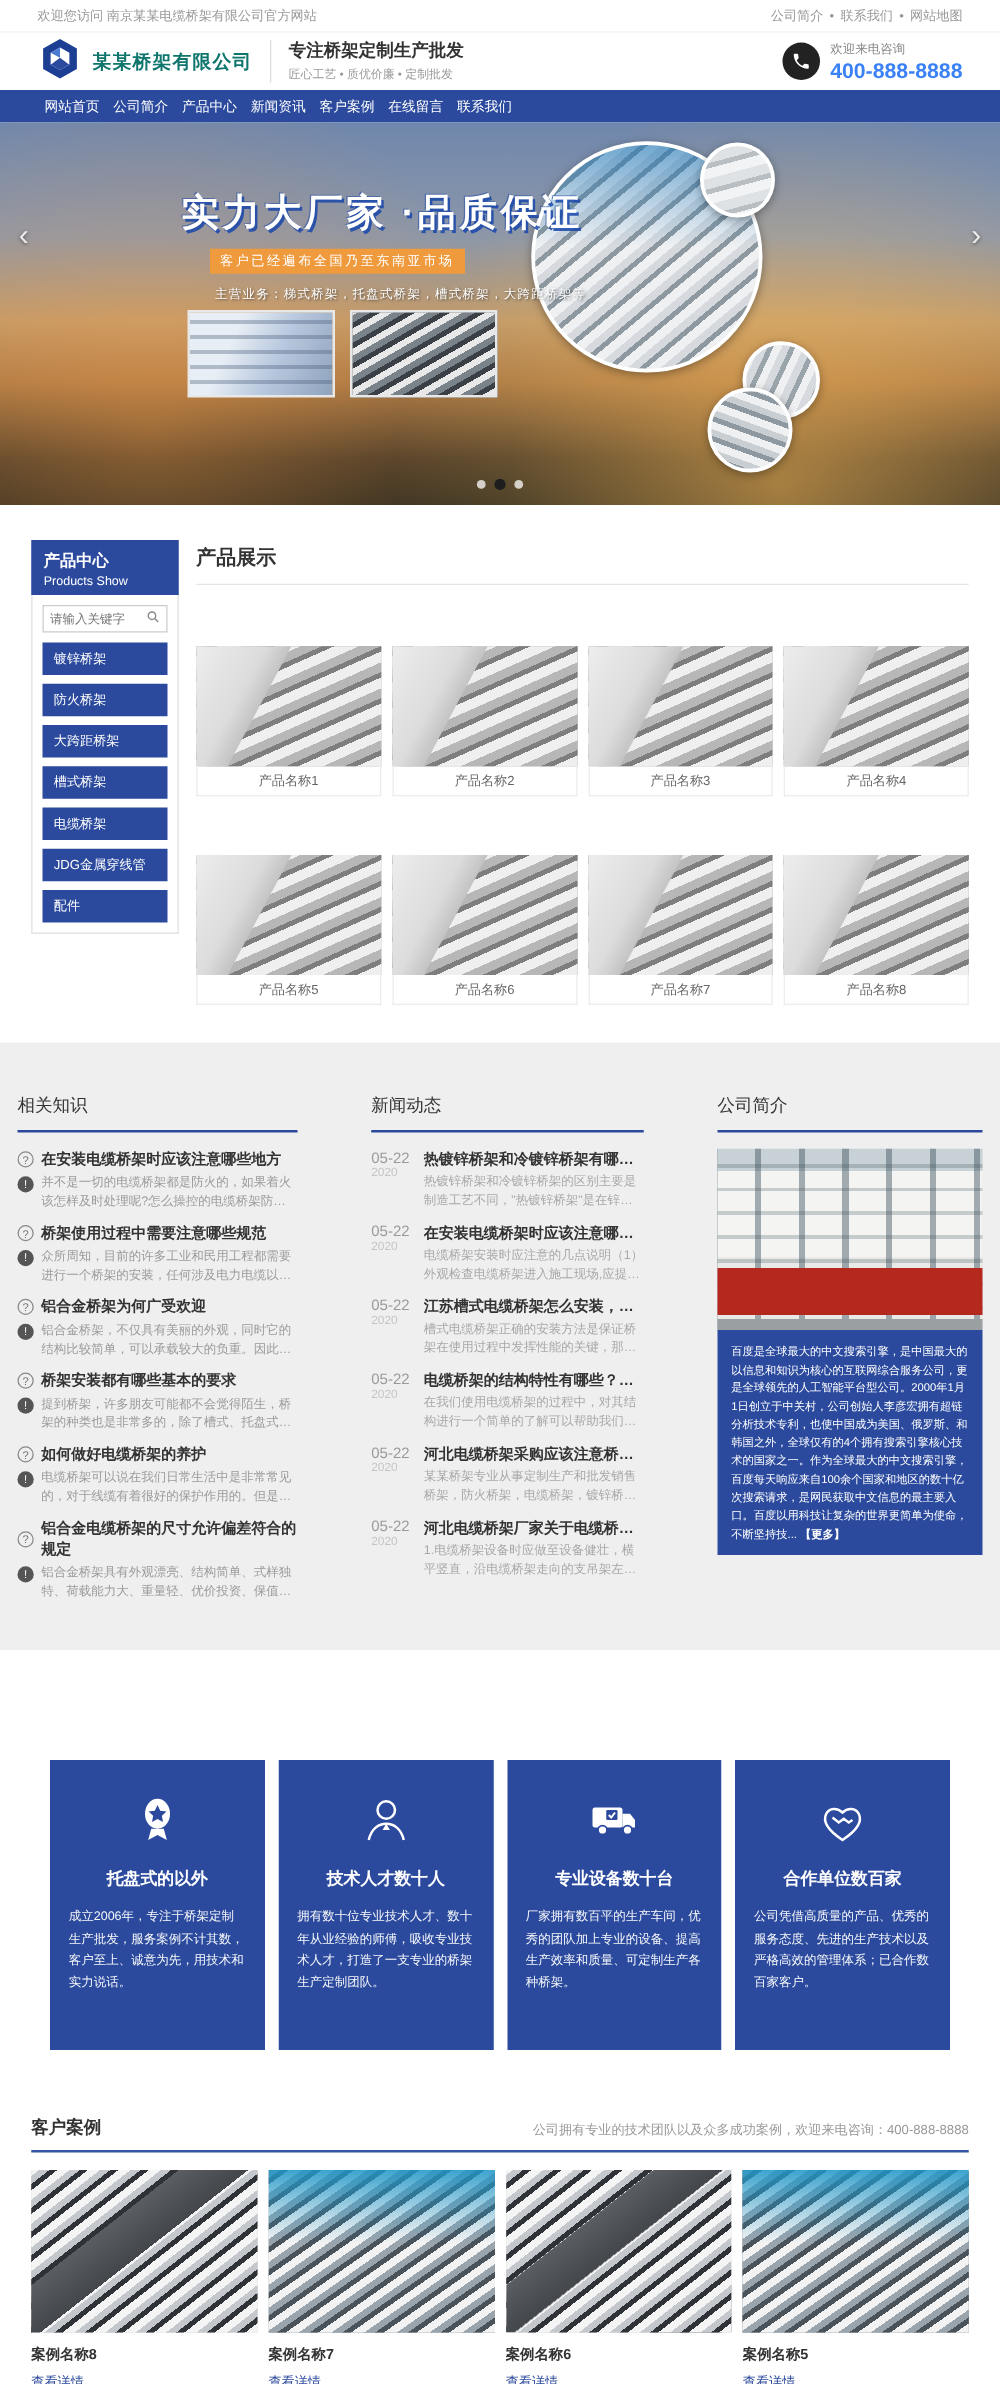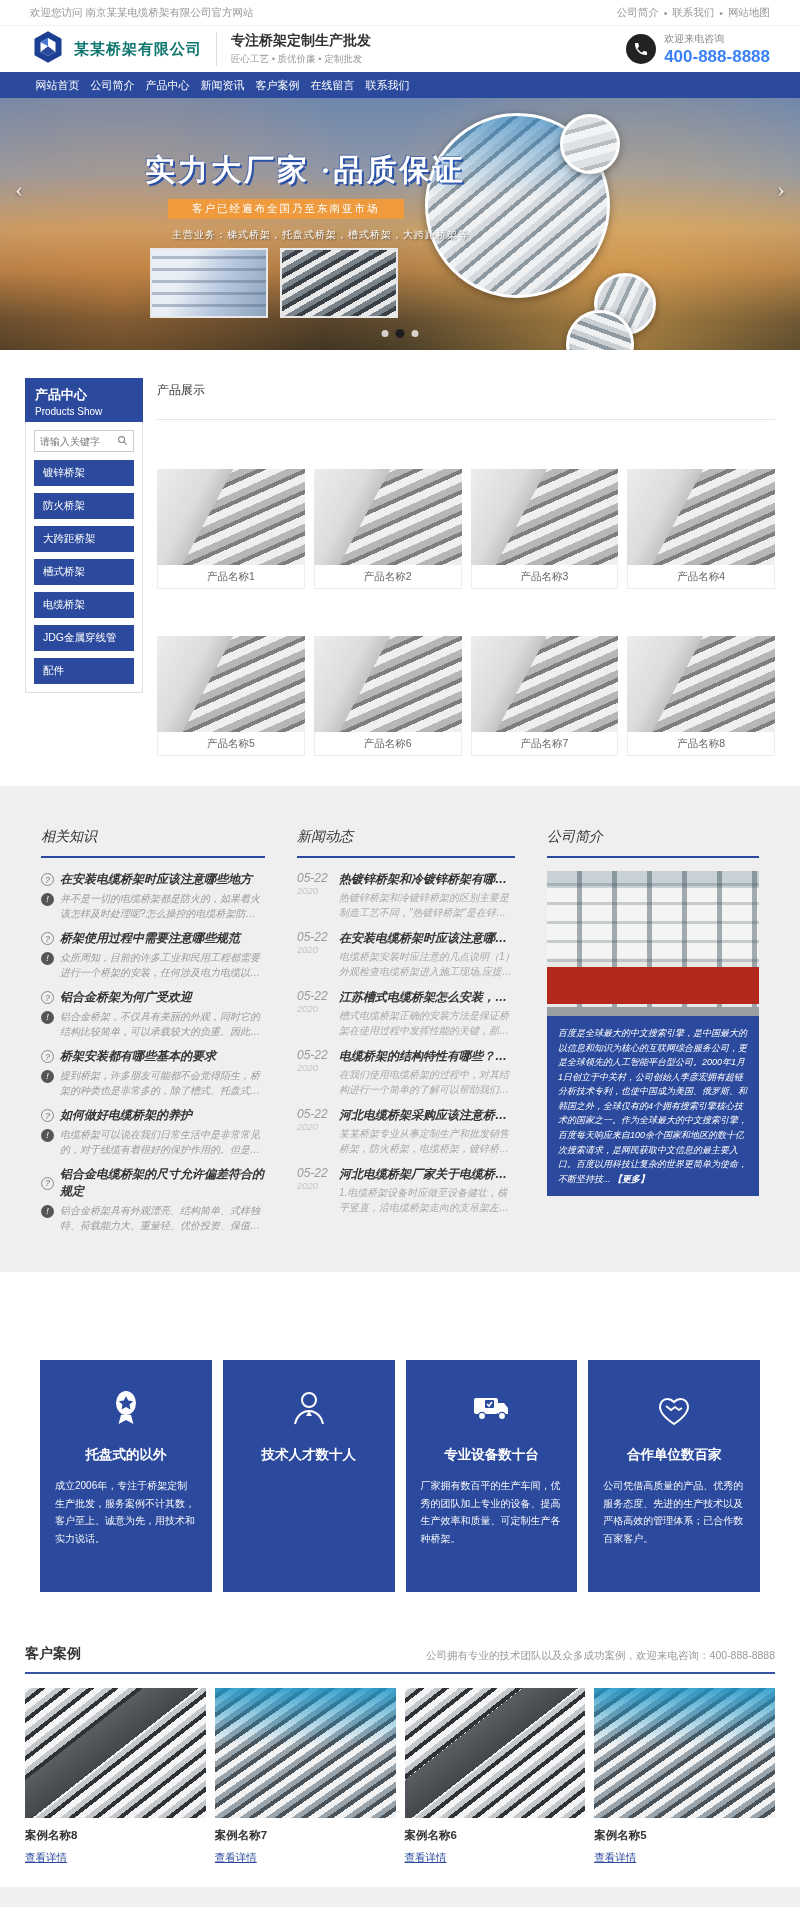--- a/index.html
+++ b/index.html
@@ -26,31 +26,30 @@
                      display:flex; align-items:center; justify-content:center; }
   .phone-label { font-size:10px; color:#888; }
   .phone-number { font-size:17px; font-weight:bold; color:#3b82f6; margin-top:1px; }
 
   
   .nav { height:26px; background:#2b4a9e; display:flex; padding-left:30px; }
   .nav-item { width:55px; color:#fff; font-size:11px; display:flex; align-items:center;
               justify-content:center; cursor:pointer; }
 
   
-  .banner { position:relative; height:252px; overflow:hidden;
+  .banner { position:relative; height:306px; overflow:hidden;
     background-image:
       radial-gradient(circle at 78% 95%, rgba(255,190,90,.55), rgba(0,0,0,0) 45%),
       radial-gradient(circle at 15% 80%, rgba(255,160,70,.35), rgba(0,0,0,0) 40%),
       linear-gradient(180deg,#6f87ad 0%,#8d97a8 30%,#c09a6a 52%,#a87845 68%,#473a28 88%,#2e2b20 100%);
-    font-family: Liberation Serif, serif;
   }
   .banner-title { position:absolute; left:145px; top:52px; font-size:30px; font-weight:bold; color:#fff;
       letter-spacing:3px; text-shadow:2px 2px 0 rgba(25,70,170,.85), -1px -1px 0 rgba(25,70,170,.5); }
   .banner-badge { position:absolute; left:168px; top:101px; background:#ee9a3d; color:#fff;
-      font-size:10.5px; padding:3px 24px; letter-spacing:2px; }
+      font-size:10.5px; padding:3px 8px; letter-spacing:2px; }
   .banner-sub { position:absolute; left:172px; top:130px; color:#fff; font-size:10px; letter-spacing:1px;
       text-shadow:1px 1px 2px rgba(0,0,0,.55); }
   .banner-photo { position:absolute; top:150px; width:118px; height:70px; border:2px solid #e8e8e8; }
   .photo-1 { left:150px;
       background-image:repeating-linear-gradient(0deg, rgba(70,90,120,0) 0 9px, rgba(70,90,120,.35) 9px 12px),
       linear-gradient(115deg,#e8eef5 30%,#b8c8de 60%,#8fa3bd); }
   .photo-2 { left:280px; background-color:#4d555c;
       background-image:repeating-linear-gradient(-30deg,#e8e8e8 0 5px,#3a4046 5px 9px,#7a838a 9px 14px); }
   .banner-circle { position:absolute; border-radius:50%; border:3px solid #fff; background-color:#cfd6da;
       background-image:linear-gradient(180deg, rgba(30,120,185,.6), rgba(0,0,0,0) 45%),
@@ -78,31 +77,31 @@
   .sidebar-head .t1 { font-size:13px; font-weight:bold; }
   .sidebar-head .t2 { font-size:10px; margin-top:2px; }
   .sidebar-body { border:1px solid #e0e0e0; border-top:none; padding:8px; }
   .search-box { display:flex; align-items:center; justify-content:space-between; border:1px solid #ccc;
       height:22px; padding:0 5px; margin-bottom:8px; }
   .search-input { border:none; outline:none; width:72px; font-size:10px; color:#777; }
   .cat-btn { background:#2b4a9e; color:#fff; font-size:10.5px; height:26px; display:flex; align-items:center;
       padding-left:9px; margin-bottom:7px; cursor:pointer; }
   .cat-btn:last-child { margin-bottom:0; }
   .products-main { flex:1; margin-left:14px; margin-top:32px; }
-  .products-title { font-size:12px; font-weight:normal; color:#333; padding-bottom:20px; border-bottom:1px solid #e5e5e5; }
+  .products-title { font-size:16px; font-weight:bold; color:#333; padding-bottom:10px; border-bottom:1px solid #e5e5e5; }
   .product-grid { display:grid; grid-template-columns:repeat(4,1fr); gap:12px 9px; margin-top:14px; }
   .product-card { cursor:pointer;margin-top:35px; }
   .product-img { height:96px; background-color:#8f8f8f;
       background-image:linear-gradient(118deg,#ededed 0%,#dcdcdc 28%,#c4c4c4 38%,rgba(0,0,0,0) 38.5%),
       repeating-linear-gradient(-24deg,#efefef 0 8px,#7e7e7e 8px 12px,#b7b7b7 12px 19px); }
   .product-label { height:24px; border:1px solid #ececec; border-top:none; display:flex; align-items:center;
       justify-content:center; font-size:10.5px; color:#666; }
 
   
-  .info-section { background:#efefef; padding:42px 41px 30px; display:flex; justify-content:space-between;font-style:italic; }
+  .info-section { background:#efefef; padding:42px 14px 30px; display:flex; justify-content:space-between; }
   .col-head { font-size:14px; color:#333; padding-bottom:10px; border-bottom:2px solid #2b4a9e; margin-bottom:13px; }
   .col-knowledge { width:224px; } .col-news { width:218px; } .col-about { width:212px; }
   .k-item { margin-bottom:9px; }
   .k-q { display:flex; gap:6px; align-items:center; font-size:12px; font-weight:bold; color:#333;
       margin-bottom:4px; cursor:pointer; }
   .q-icon { width:13px; height:13px; border:1px solid #888; border-radius:50%; font-size:9px; color:#777;
       display:flex; align-items:center; justify-content:center; flex:none; font-weight:normal; }
   .k-a { display:flex; gap:6px; font-size:10px; color:#9b9b9b; line-height:1.45; }
   .a-icon { width:13px; height:13px; background:#555; border-radius:50%; color:#fff; font-size:9px;
       display:flex; align-items:center; justify-content:center; flex:none; margin-top:1px; }
@@ -457,20 +456,21 @@
       </div>
       <div class="feature-box">
         <div class="feature-icon">
           <svg width="44" height="44" viewBox="0 0 44 44" fill="none" stroke="#fff" stroke-width="2">
             <circle cx="22" cy="14" r="7"></circle>
             <path d="M8 38c2-9 8-13 14-13s12 4 14 13"></path>
             <path d="M22 25l-3 5h6z" fill="#fff" stroke="none"></path>
           </svg>
         </div>
         <div class="feature-title">技术人才数十人</div>
+        <div class="feature-text">拥有数十位专业技术人才、数十年从业经验的师傅，吸收专业技术人才，打造了一支专业的桥架生产定制团队。</div>
       </div>
       <div class="feature-box">
         <div class="feature-icon">
           <svg width="44" height="44" viewBox="0 0 44 44">
             <rect x="5" y="12" width="24" height="16" rx="2" fill="#fff"></rect>
             <path d="M29 17h6l4 5v6h-10z" fill="#fff"></path>
             <rect x="16" y="14" width="9" height="8" rx="1" fill="#2b4a9e"></rect>
             <path d="M18 18l2 2 3-4" stroke="#fff" stroke-width="1.6" fill="none"></path>
             <circle cx="13" cy="30" r="3.6" fill="#fff" stroke="#2b4a9e" stroke-width="1.4"></circle>
             <circle cx="33" cy="30" r="3.6" fill="#fff" stroke="#2b4a9e" stroke-width="1.4"></circle>

